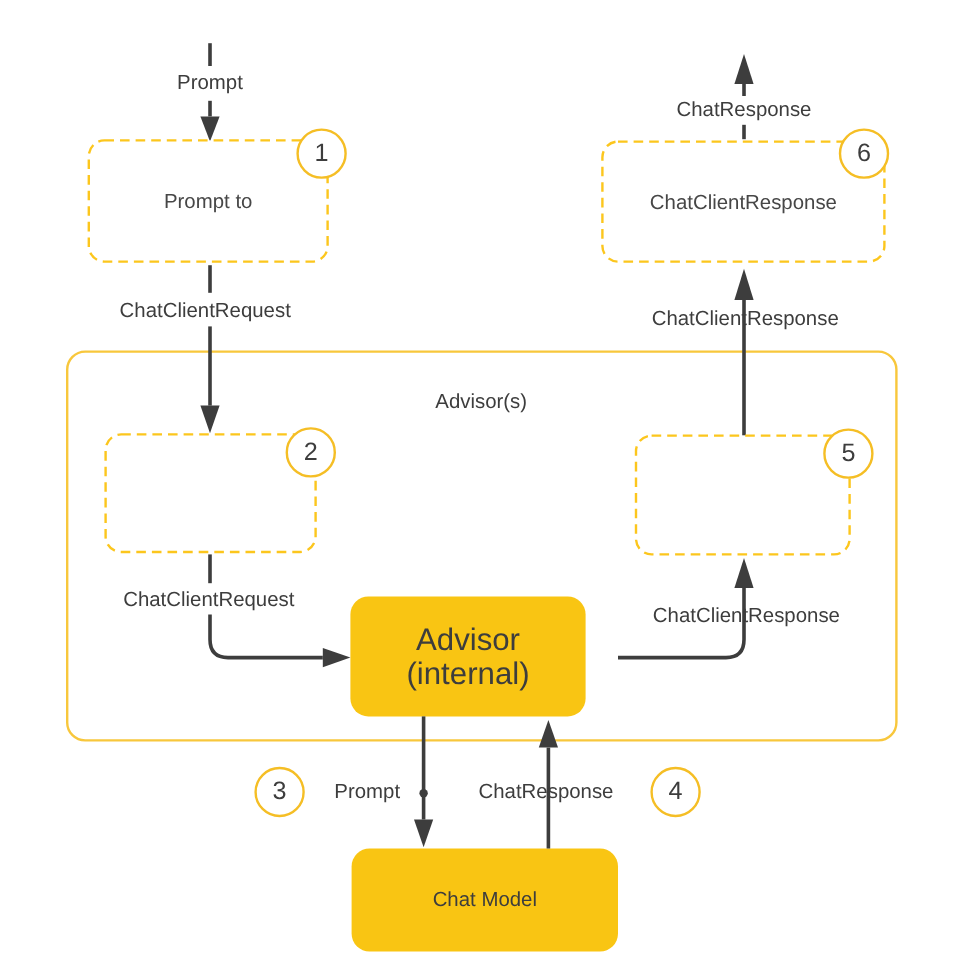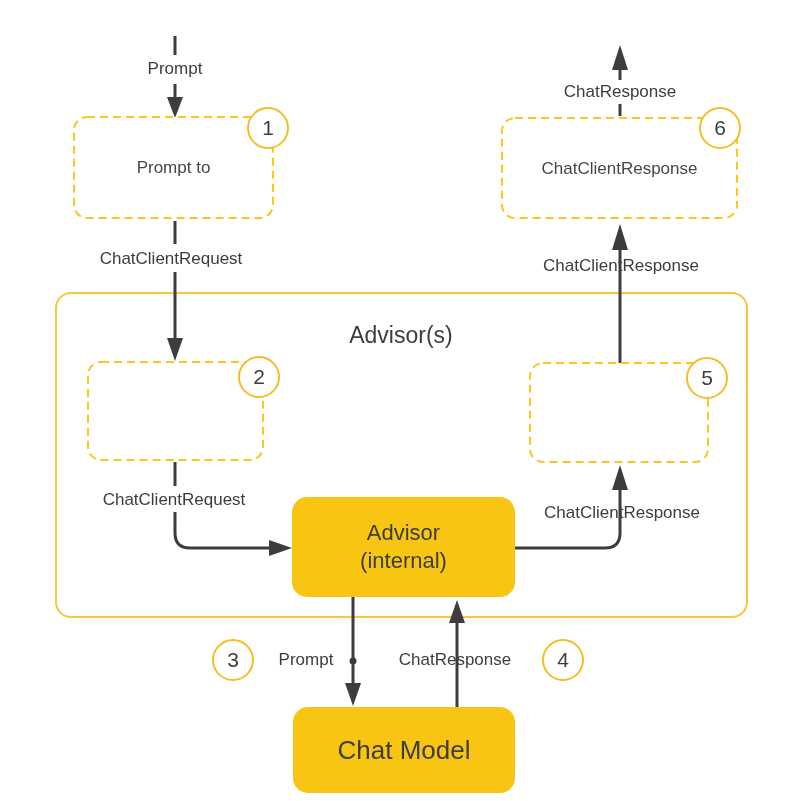--- a/index.html
+++ b/index.html
@@ -7,29 +7,29 @@
     position:relative;width:794px;height:801px;background:#ffffff;
     font-family:"Liberation Sans","DejaVu Sans",sans-serif;color:#3d3d3d;overflow:hidden;
   }
   .stage svg{position:absolute;left:0;top:0;}
   .container-box{
     position:absolute;left:55px;top:292px;width:693px;height:326px;
     border:2px solid #F8C73C;border-radius:16px;box-sizing:border-box;background:transparent;
   }
   .container-title{
     position:absolute;left:401px;top:335px;transform:translate(-50%,-50%);
-    font-size:23px;color:#3d3d3d;white-space:nowrap;
+    font-size:17px;color:#3d3d3d;white-space:nowrap;
   }
   .gold-box{
     position:absolute;background:#F9C513;border-radius:15px;
     display:flex;flex-direction:column;align-items:center;justify-content:center;
     color:#3d3d3d;text-align:center;box-sizing:border-box;
   }
-  .gold-advisor{left:292px;top:497px;width:223px;height:100px;font-size:22px;line-height:28px;}
-  .gold-chat{left:293px;top:707px;width:222px;height:86px;font-size:26px;}
+  .gold-advisor{left:292px;top:497px;width:196px;height:100px;font-size:26px;line-height:28px;}
+  .gold-chat{left:293px;top:707px;width:222px;height:86px;font-size:17px;}
   .dash-label{
     position:absolute;display:flex;flex-direction:row;align-items:center;justify-content:center;
     text-align:center;font-size:17px;line-height:25px;color:#474747;pointer-events:none;
   }
   .lab1{left:74px;top:117px;width:199px;height:101px;}
   .lab2{left:88px;top:362px;width:175px;height:98px;}
   .lab5{left:530px;top:363px;width:178px;height:99px;}
   .lab6{left:502px;top:118px;width:235px;height:100px;}
   .edge-label{
     position:absolute;transform:translate(-50%,-50%);white-space:nowrap;

